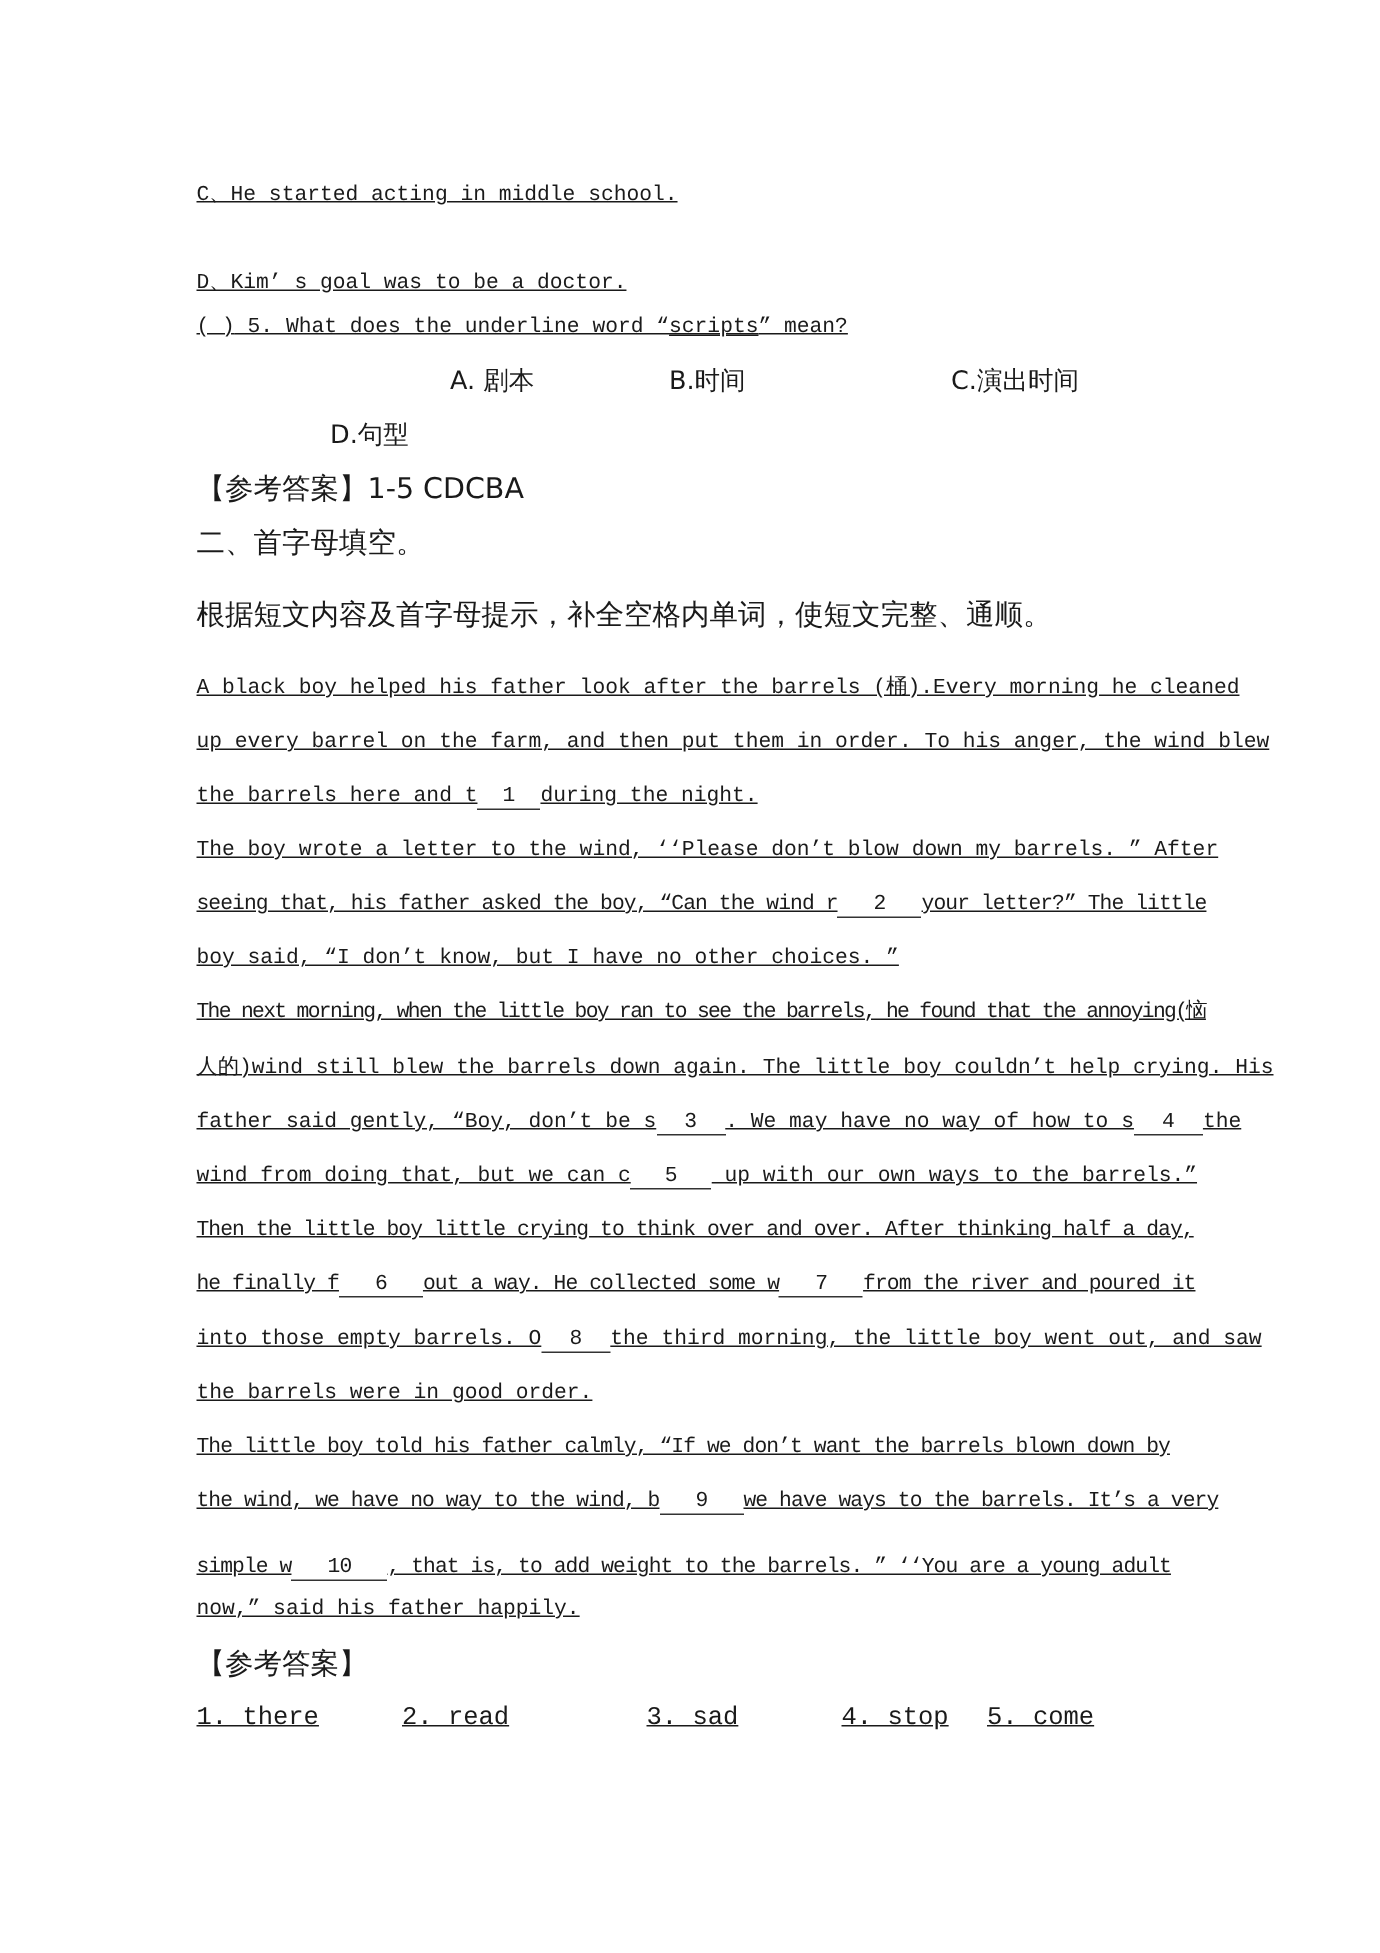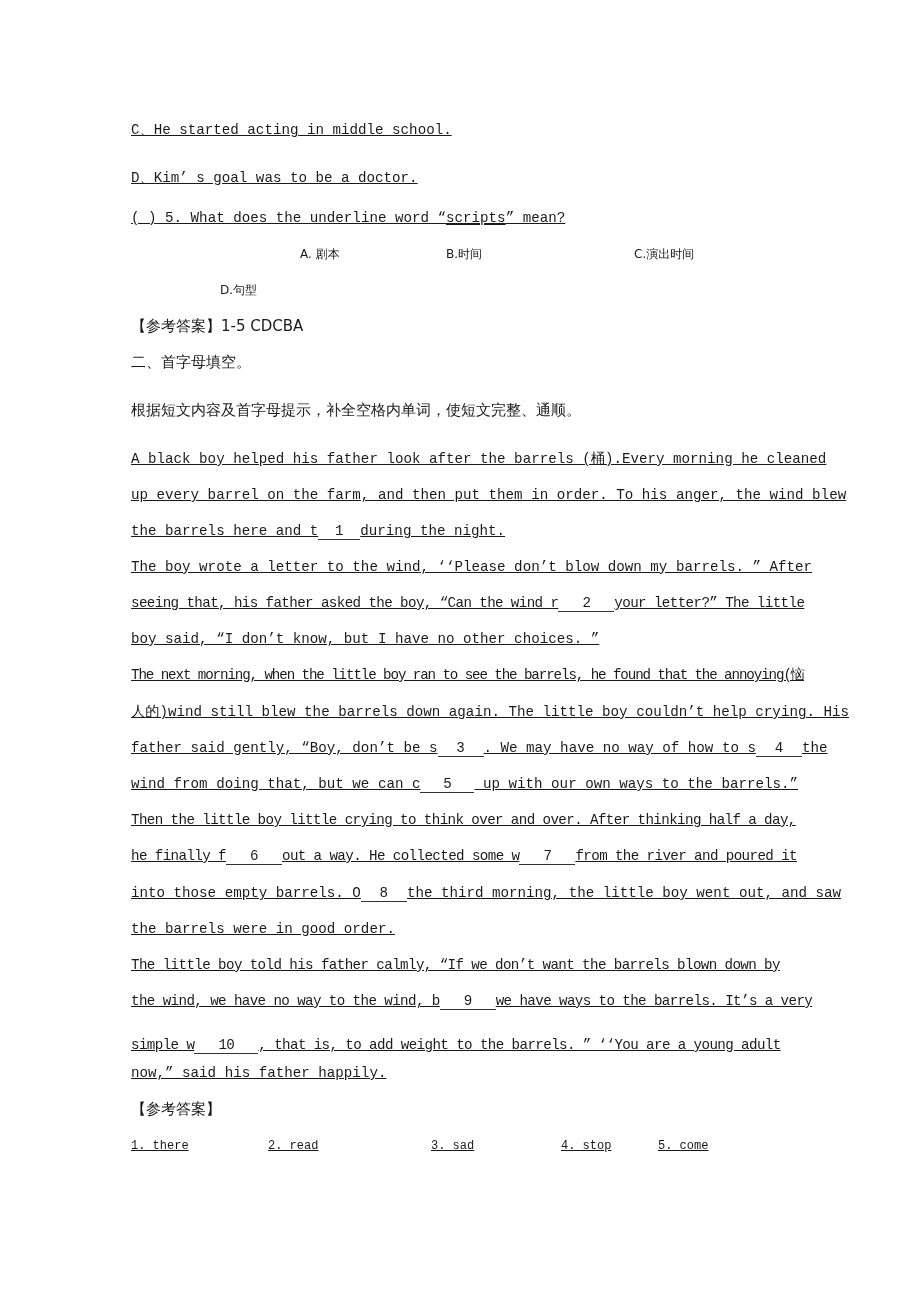--- a/index.html
+++ b/index.html
@@ -1,30 +1,30 @@
 <!DOCTYPE html>
 <html><head>
 <meta charset="utf-8">
 <style>
   html, body { margin: 0; padding: 0; background: #ffffff; }
   body { width: 920px; height: 1302px; position: relative; overflow: hidden;
          font-family: "Liberation Serif", "DejaVu Serif", serif; color: #1a1a1a; }
   .line { position: absolute; left: 131px; white-space: nowrap; font-size: 15px; line-height: 18px; }
   .mono { font-family: "Liberation Mono", "DejaVu Sans Mono", monospace; font-size: 14.2px; letter-spacing: 0px; text-decoration: underline; }
-  .cjk { font-family: "DejaVu Sans", sans-serif; font-size: 15px; }
+  .cjk { font-family: "DejaVu Sans", sans-serif; font-size: 19px; }
   .ul { text-decoration: underline; text-underline-offset: 2px; }
   .blank { display: inline-block; border-bottom: 1px solid #333; text-align: center; line-height: 15px; }
-  .abs { position: absolute; white-space: nowrap; font-size: 12px; line-height: 18px; }
+  .abs { position: absolute; white-space: nowrap; font-size: 17px; line-height: 18px; }
   .narrow { letter-spacing: -0.6px; }
 </style>
 </head>
 <body>
 
 <div class="line mono" style="top:121px">C、He started acting in middle school.</div>
-<div class="line mono" style="top:169px">D、Kim’ s goal was to be a doctor.</div>
+<div class="line mono" style="top:180px">D、Kim’ s goal was to be a doctor.</div>
 <div class="line mono" style="top:209px">
   <span>(      )</span><span> 5. What does the underline word “</span><span class="ul">scripts</span><span>” mean?</span>
 </div>
 <div class="abs cjk" style="top:245px; left:300px">A. 剧本</div>
 <div class="abs cjk" style="top:245px; left:446px">B.时间</div>
 <div class="abs cjk" style="top:245px; left:634px">C.演出时间</div>
 <div class="abs cjk" style="top:281px; left:220px">D.句型</div>
 <div class="line cjk" style="top:317px">【参考答案】1-5 CDCBA</div>
 
 <div class="line cjk" style="top:353px">二、首字母填空。</div>

